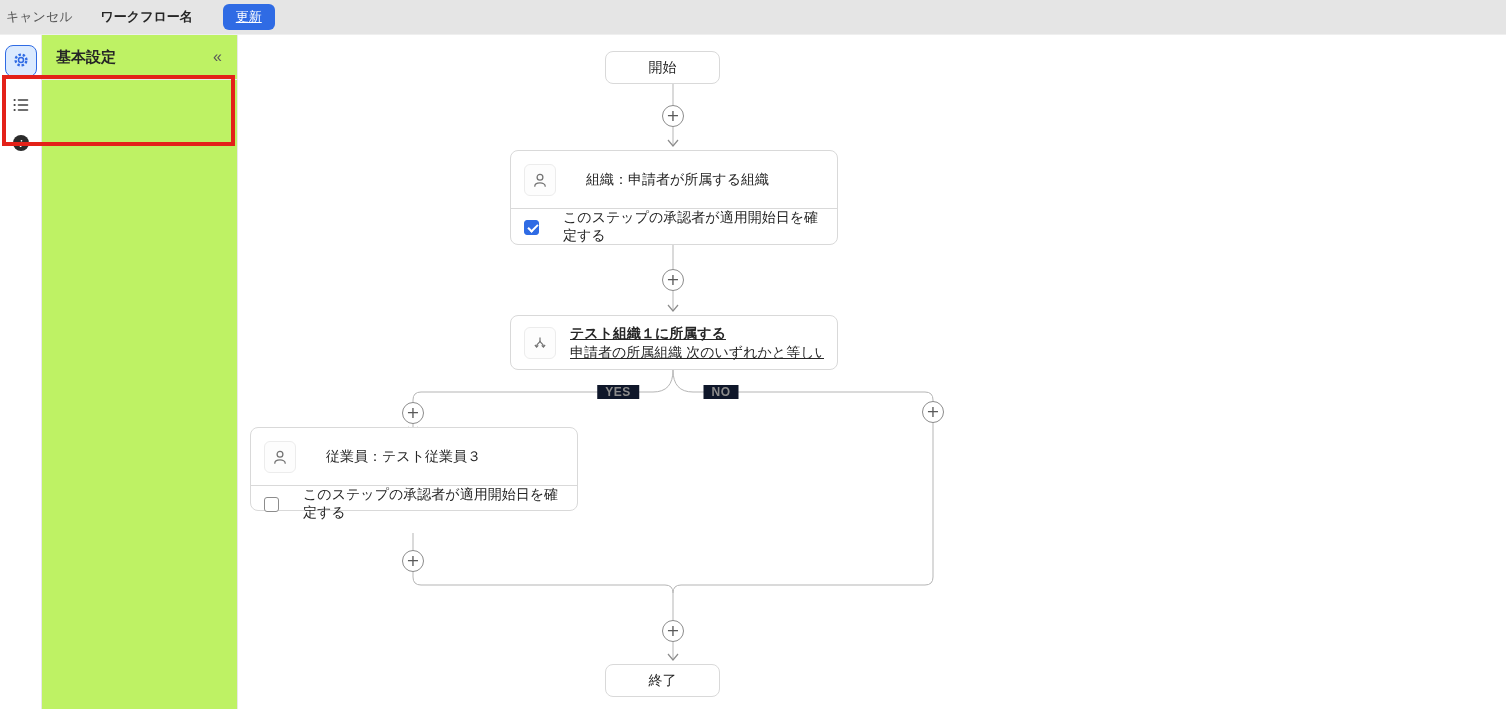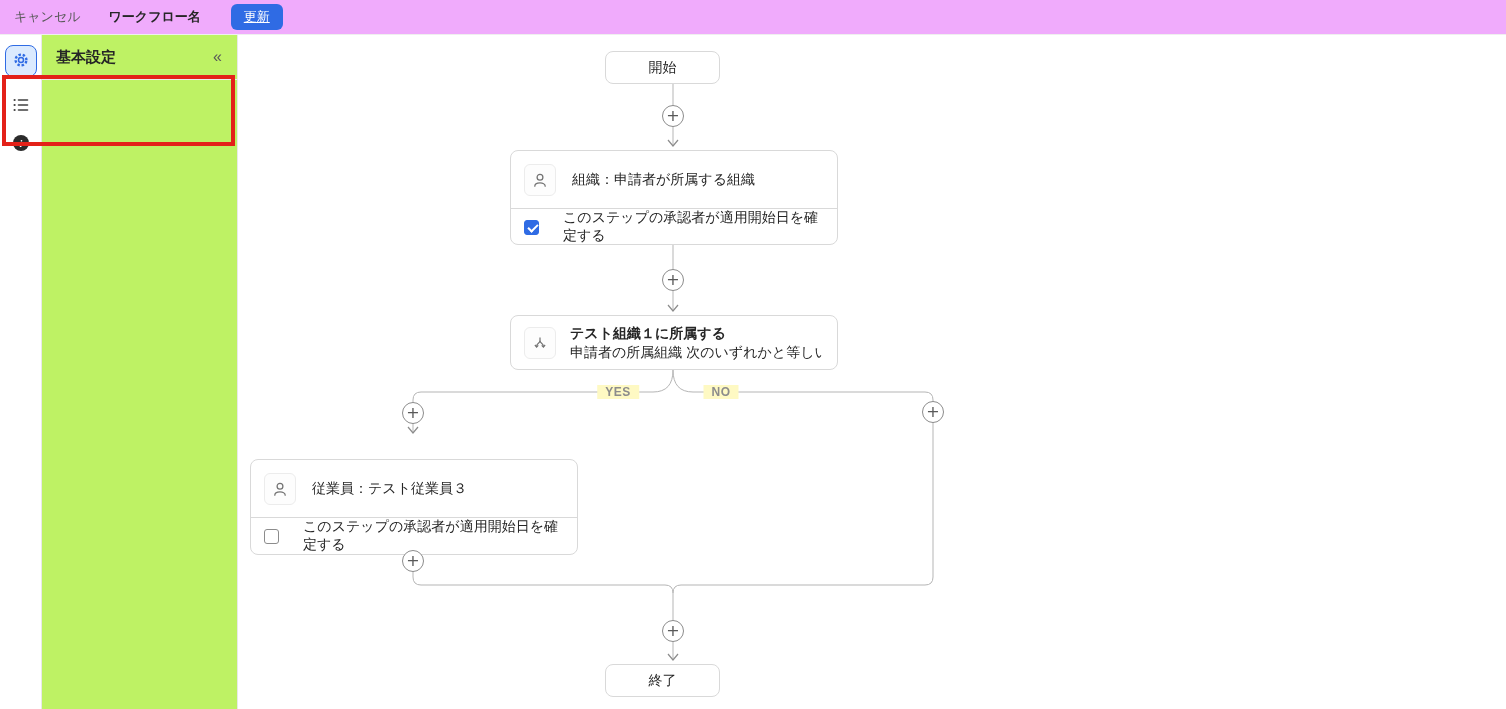--- a/index.html
+++ b/index.html
@@ -9,22 +9,22 @@
     --connector-gray:#b5b5b5;
     --border-gray:#d9d9d9;
     --text-dark:#262626;
     --text-gray:#8c8c8c;
   }
   *{box-sizing:border-box;margin:0;padding:0;}
   html,body{width:1506px;height:709px;overflow:hidden;background:#fff;
     font-family:"Liberation Sans","DejaVu Sans",sans-serif;color:var(--text-dark);}
 
   
-  .topbar{height:35px;display:flex;align-items:center;padding:0 18px 0 14px;gap:14px;
-    border-bottom:1px solid #efefef;background:#f0abfc;}
+  .topbar{height:35px;display:flex;align-items:center;padding:0 18px 0 6px;gap:14px;
+    border-bottom:1px solid #efefef;background:#e5e5e5;}
   .cancel-link{font-size:13px;color:#595959;cursor:pointer;white-space:nowrap;}
   .wf-label{font-size:13px;font-weight:bold;white-space:nowrap;margin-left:14px;}
   .wf-input{flex:1;height:25px;border:1px solid var(--border-gray);border-radius:6px;
     padding:0 9px;font-size:13px;color:var(--text-dark);outline:none;
     font-family:"Liberation Sans","DejaVu Sans",sans-serif;}
   .update-btn{background:var(--accent-blue);color:#fff;border:none;border-radius:6px;
     height:26px;padding:0 13px;font-size:13px;cursor:pointer;margin-left:16px;
     font-family:"Liberation Sans","DejaVu Sans",sans-serif;text-decoration:underline;}
 
   
@@ -69,40 +69,40 @@
 
   .flow-node{position:absolute;background:#fff;border:1px solid var(--border-gray);
     border-radius:8px;cursor:pointer;}
   .node-terminal{width:115px;height:33px;display:flex;align-items:center;
     justify-content:center;font-size:14px;}
   .node-start{left:367px;top:16px;}
   .node-end{left:367px;top:629px;}
 
   .step-card{width:328px;}
   .step-org{left:272px;top:115px;height:95px;}
-  .step-emp{left:12px;top:424px;height:96px;}
-  .step-top{height:57px;display:flex;align-items:center;gap:16px;padding:0 13px;}
+  .step-emp{left:12px;top:392px;height:84px;}
+  .step-top{height:57px;display:flex;align-items:center;gap:30px;padding:0 13px;}
   .step-icon{width:32px;height:32px;border:1px solid #ececec;border-radius:6px;
     background:#fdfdfd;display:flex;align-items:center;justify-content:center;flex:none;}
   .step-title{font-size:14px;}
   .step-bottom{border-top:1px solid var(--border-gray);height:37px;display:flex;
     align-items:center;gap:24px;padding:0 13px;font-size:14px;}
 
   .cond-card{left:272px;top:280px;width:328px;height:55px;display:flex;align-items:center;
-    gap:14px;padding:0 13px;}
+    gap:14px;padding:0 13px;text-decoration:underline;}
   .cond-text{overflow:hidden;}
   .cond-title{font-size:14px;font-weight:bold;line-height:19px;}
   .cond-sub{font-size:14px;line-height:19px;white-space:nowrap;overflow:hidden;}
 
   .plus-btn{position:absolute;width:22px;height:22px;border-radius:50%;background:#fff;
     border:1px solid #8c8c8c;color:#595959;cursor:pointer;z-index:5;padding:0;}
   .plus-btn::before{content:"+";font-size:16px;line-height:20px;display:block;
     text-align:center;font-family:"DejaVu Sans",sans-serif;}
 
-  .branch-label{position:absolute;transform:translate(-50%,-50%);background:#fef9c3;
+  .branch-label{position:absolute;transform:translate(-50%,-50%);background:#0f172a;
     padding:0 8px;color:var(--text-gray);font-weight:bold;font-size:12px;
     letter-spacing:0.5px;z-index:4;}
 </style>
 </head>
 <body>
 
 <div class="topbar">
   <span class="cancel-link">キャンセル</span>
   <span class="wf-label">ワークフロー名</span>
   <button class="update-btn">更新</button>

